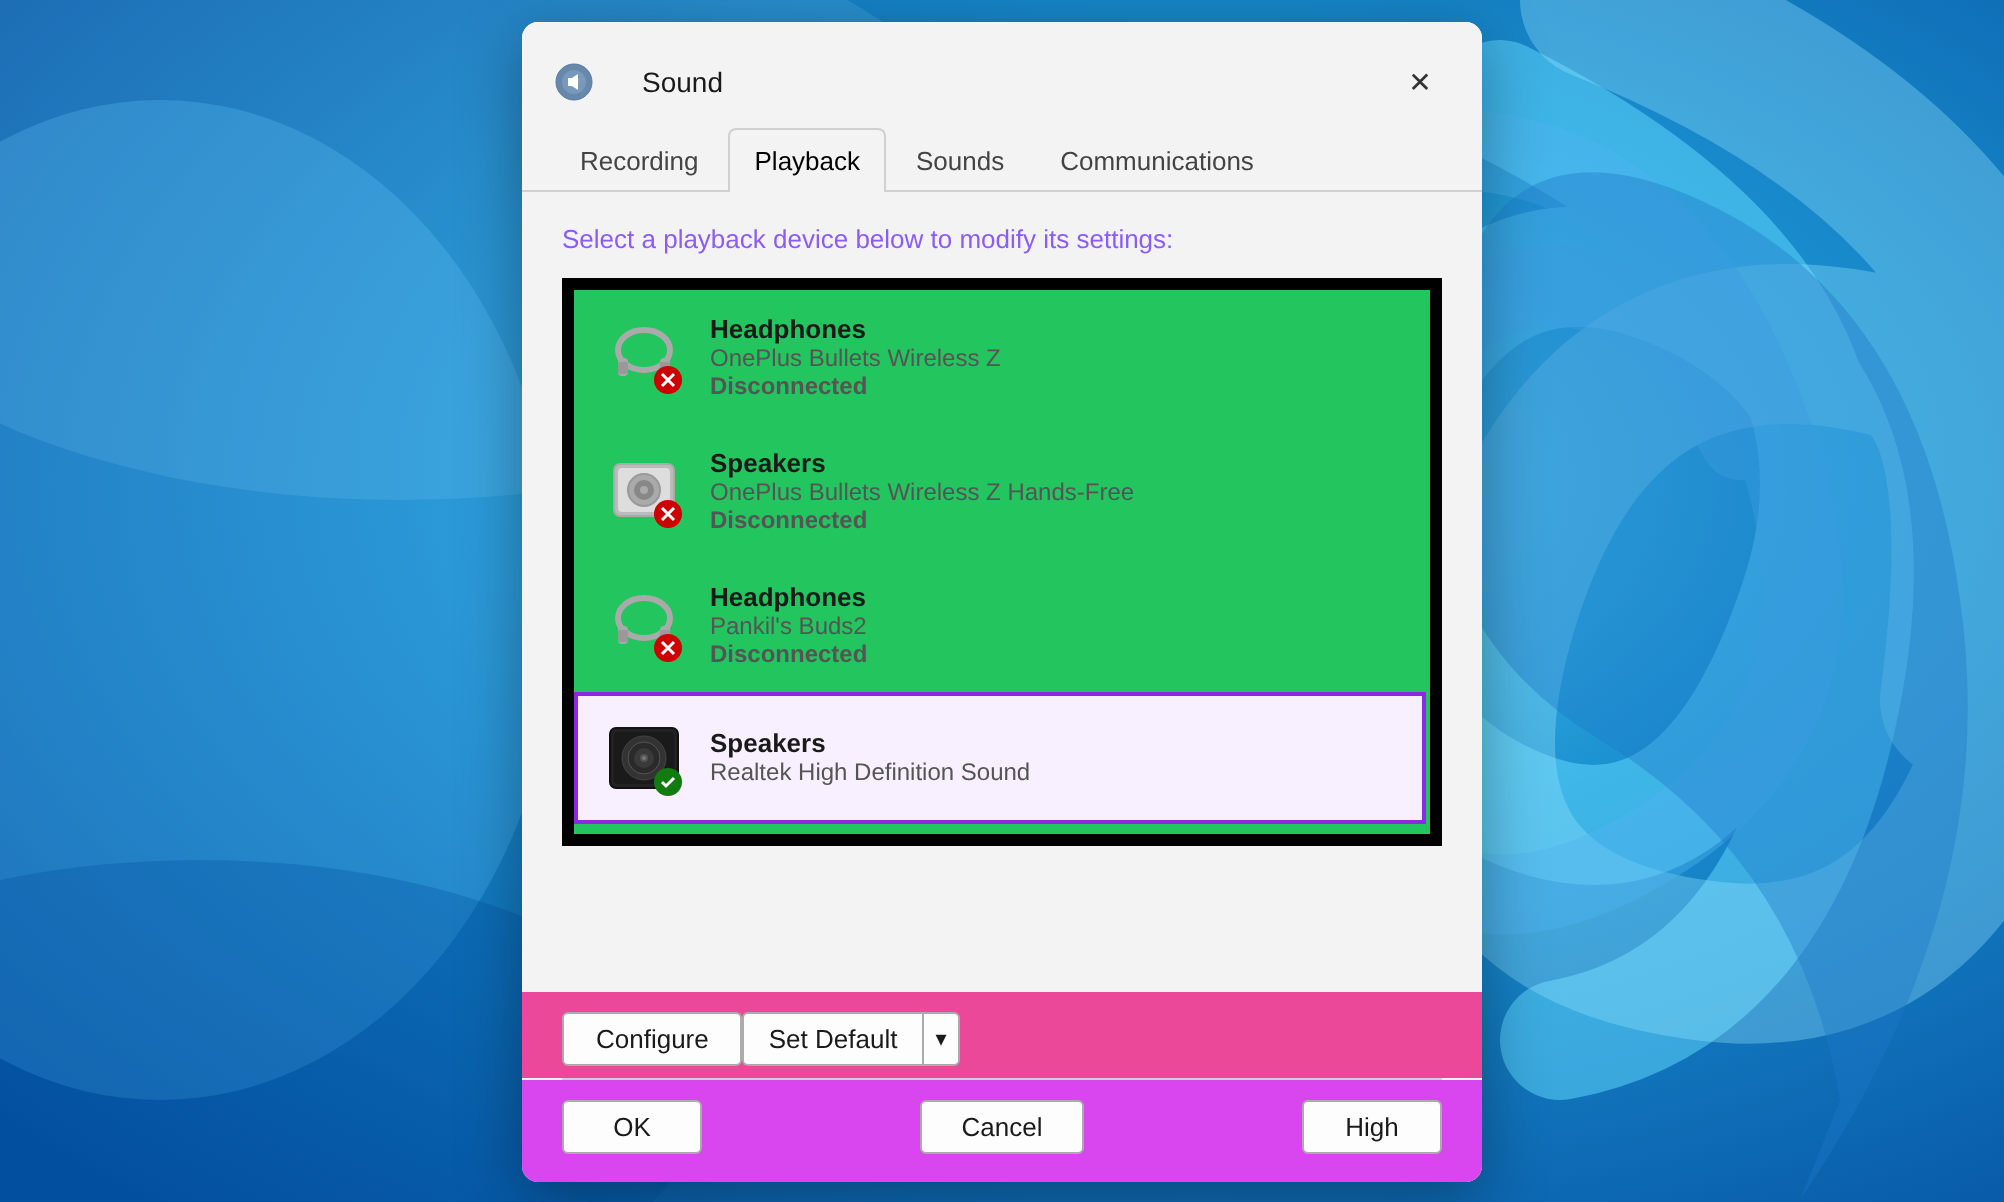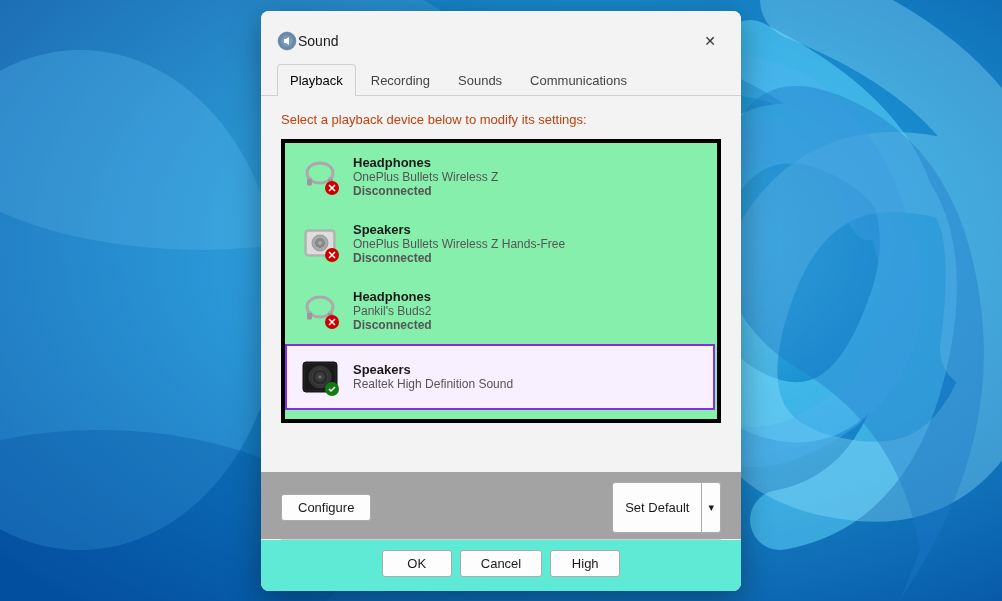--- a/index.html
+++ b/index.html
@@ -47,21 +47,21 @@
       padding: 12px 16px 0 16px;
       display: flex;
       align-items: center;
       justify-content: space-between;
       height: 48px;
     }
 
     .title-left {
       display: flex;
       align-items: center;
-      gap: 1px;
+      gap: 24px;
     }
 
     .title-icon {
       width: 20px;
       height: 20px;
     }
 
     .title-text {
       font-size: 14px;
       color: #1a1a1a;
@@ -114,28 +114,28 @@
 
     
     .content {
       padding: 16px 20px;
       flex: 1;
       background: #f3f3f3;
     }
 
     .instruction-text {
       font-size: 13px;
-      color: #c2410c;
+      color: #8b5cf6;
       margin-bottom: 12px;
     }
 
     
     .device-list-container {
-      border: 4px solid #000000;
-      background: #86efac;
+      border: 6px solid #000000;
+      background: #22c55e;
       height: 284px;
       position: relative;
       overflow: hidden;
     }
 
     .device-list {
       list-style: none;
       height: 100%;
       overflow-y: auto;
       padding-right: 2px;
@@ -217,52 +217,50 @@
     }
     .device-list::-webkit-scrollbar-thumb {
       background: #c0c0c0;
       border: 2px solid #f0f0f0;
       border-radius: 2px;
     }
 
     
     .action-buttons {
       display: flex;
-      justify-content: space-between;
       align-items: center;
       padding: 10px 20px 6px 20px;
-      background: #a3a3a3;
+      background: #ec4899;
     }
 
     .btn {
       padding: 5px 16px;
       font-size: 13px;
       border: 1px solid #ababab;
       background: #fdfdfd;
       cursor: pointer;
       border-radius: 3px;
       color: #1a1a1a;
       min-width: 80px;
     }
 
     .btn-group {
       display: flex;
       gap: 0;
     }
 
     .btn-split-main {
-      padding: 17px 12px;
+      padding: 5px 12px;
       font-size: 13px;
       border: 1px solid #ababab;
       background: #fdfdfd;
       cursor: pointer;
       border-right: none;
       border-radius: 3px 0 0 3px;
       color: #1a1a1a;
-      margin-left: 45px;
     }
 
     .btn-split-arrow {
       padding: 5px 6px;
       font-size: 11px;
       border: 1px solid #ababab;
       background: #fdfdfd;
       cursor: pointer;
       border-radius: 0 3px 3px 0;
       color: #1a1a1a;
@@ -271,24 +269,24 @@
     
     .divider {
       height: 1px;
       background: #d0d0d0;
       margin: 0 20px;
     }
 
     
     .dialog-footer {
       display: flex;
-      justify-content: center;
+      justify-content: space-between;
       gap: 8px;
       padding: 10px 20px 14px 20px;
-      background: #5eead4;
+      background: #d946ef;
       border-radius: 0 0 8px 8px;
     }
 
     .btn-footer {
       padding: 5px 20px;
       font-size: 13px;
       border: 1px solid #ababab;
       background: #fdfdfd;
       cursor: pointer;
       border-radius: 3px;
@@ -351,22 +349,22 @@
           <circle cx="10" cy="10" r="6" fill="#7799bb"></circle>
           <circle cx="10" cy="10" r="3" fill="#8899bb"></circle>
           <path d="M 7 8 L 7 12 L 9 12 L 12 14 L 12 6 L 9 8 Z" fill="white"></path>
         </svg>
         <span class="title-text">Sound</span>
       </div>
       <button class="close-btn">✕</button>
     </div>
 
     <div class="tabs">
+      <div class="tab">Recording</div>
       <div class="tab active">Playback</div>
-      <div class="tab">Recording</div>
       <div class="tab">Sounds</div>
       <div class="tab">Communications</div>
     </div>
 
     <div class="content">
       <p class="instruction-text">Select a playback device below to modify its settings:</p>
 
       <div class="device-list-container">
         <ul class="device-list">
 

